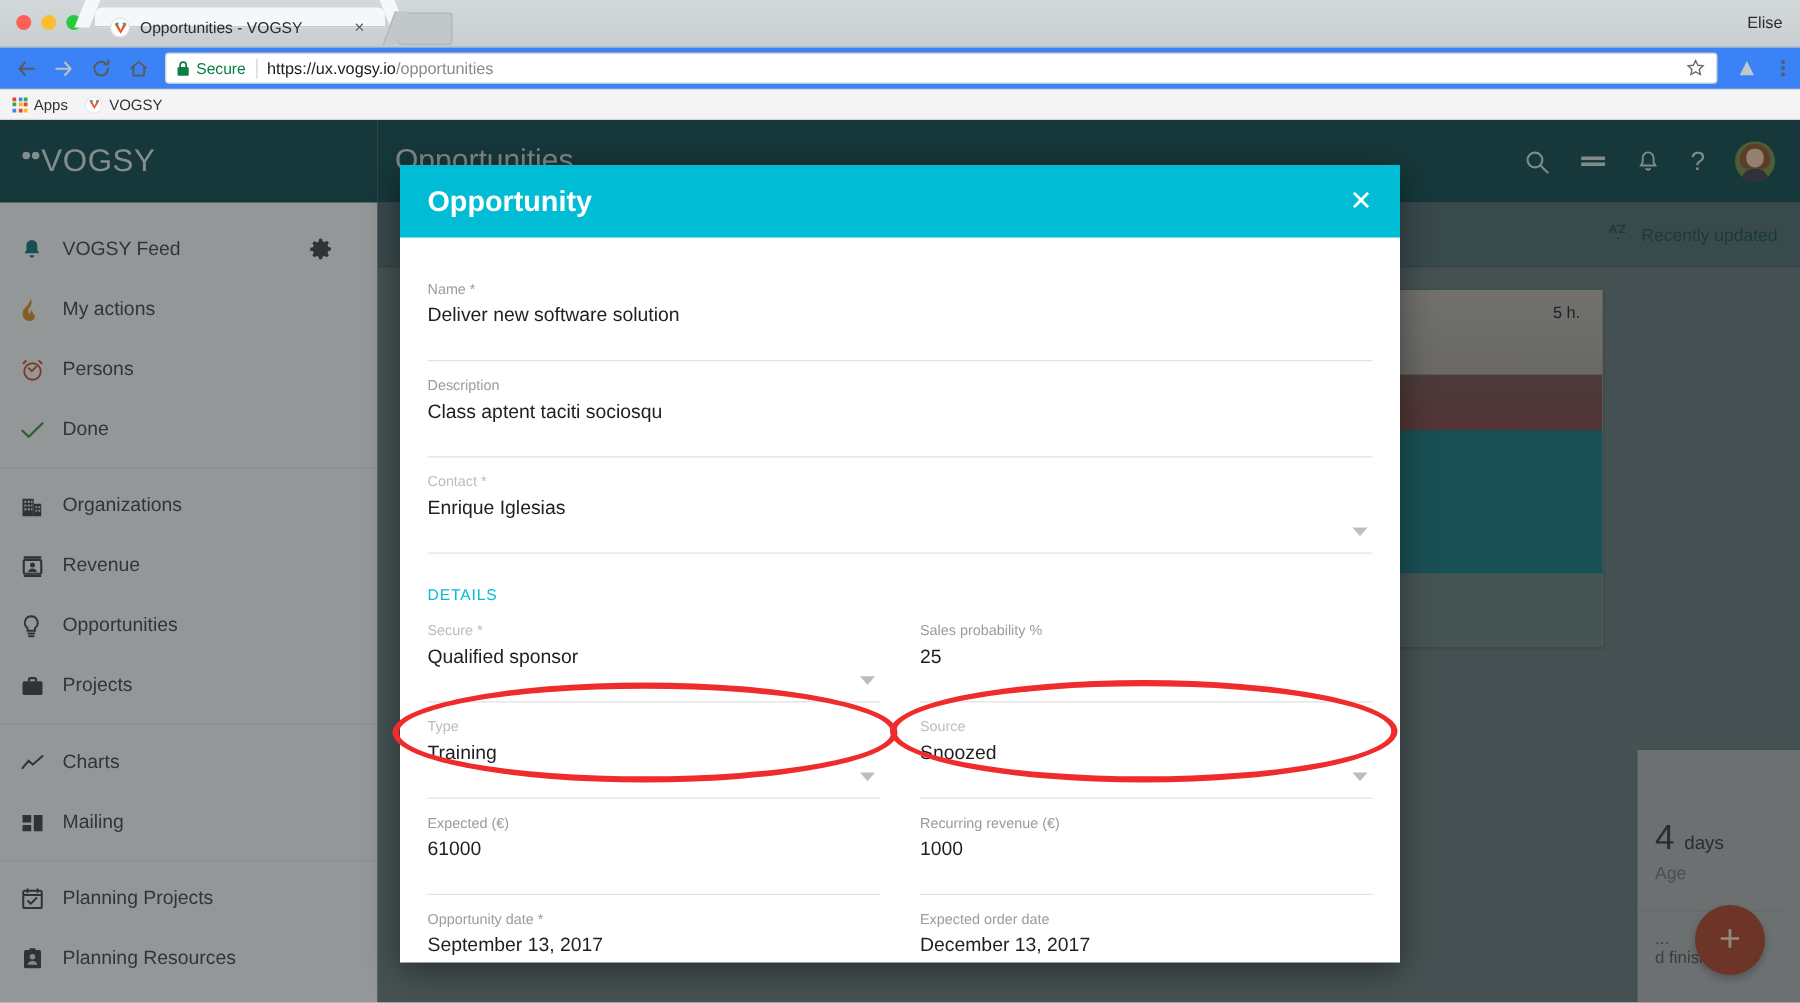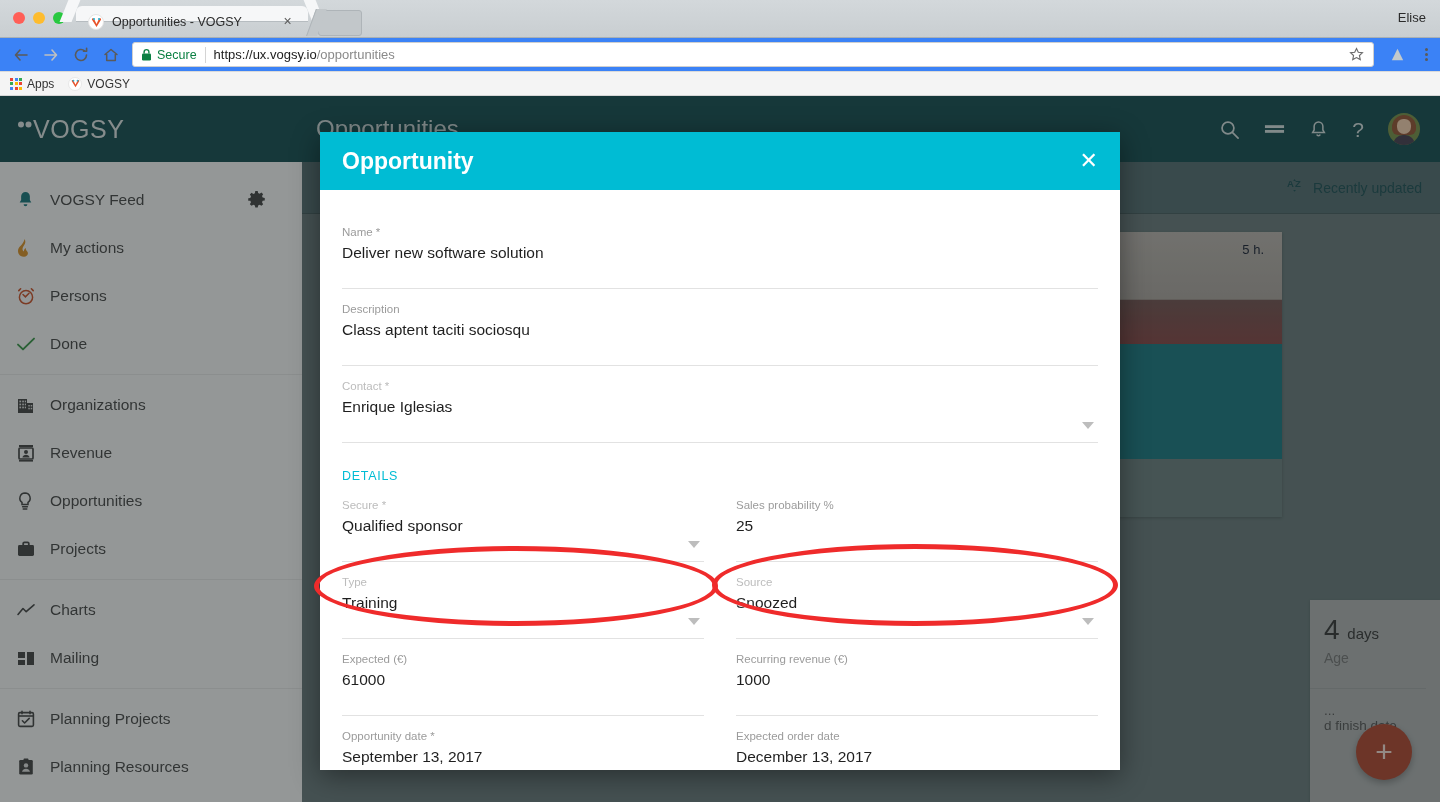--- a/index.html
+++ b/index.html
@@ -173,21 +173,21 @@
     position: absolute; left: 22px; bottom: 14px; display: flex; align-items: center; gap: 34px;
   }
   .ca { color: #b9cbcd; cursor: pointer; display:flex;}
   .card-footer { height: 58px; background: #637677; }
 
   .kpi-card {
     position: absolute; left: 848px; top: 386px; width: 130px; height: 260px;
     background: #a8abab; box-shadow: 0 1px 3px rgba(0,0,0,.2);
     padding: 14px 0 0 14px;
   }
-  .kpi-num { font-size: 28px; color: #2e2e2e; }
+  .kpi-num { font-size: 28px; color: #2e2e2e; margin-top: 40px; }
   .kpi-num small { font-size: 15px; }
   .kpi-lbl { font-size: 14px; color: #6d6d6d; margin-top: 4px; }
   .kpi-row { border-top: 1px solid #9a9d9d; margin: 22px 14px 0 -14px; padding: 14px 0 0 14px; }
   .kpi-sub { font-size: 13.5px; color: #4c4c4c; }
   .fab {
     position: absolute; right: 28px; bottom: 22px; width: 56px; height: 56px;
     border-radius: 50%; background: #ab3d26; color: #f0d8d0;
     display: flex; align-items: center; justify-content: center; font-size: 30px;
     font-weight: 300; box-shadow: 0 3px 7px rgba(0,0,0,.3); cursor: pointer;
   }

